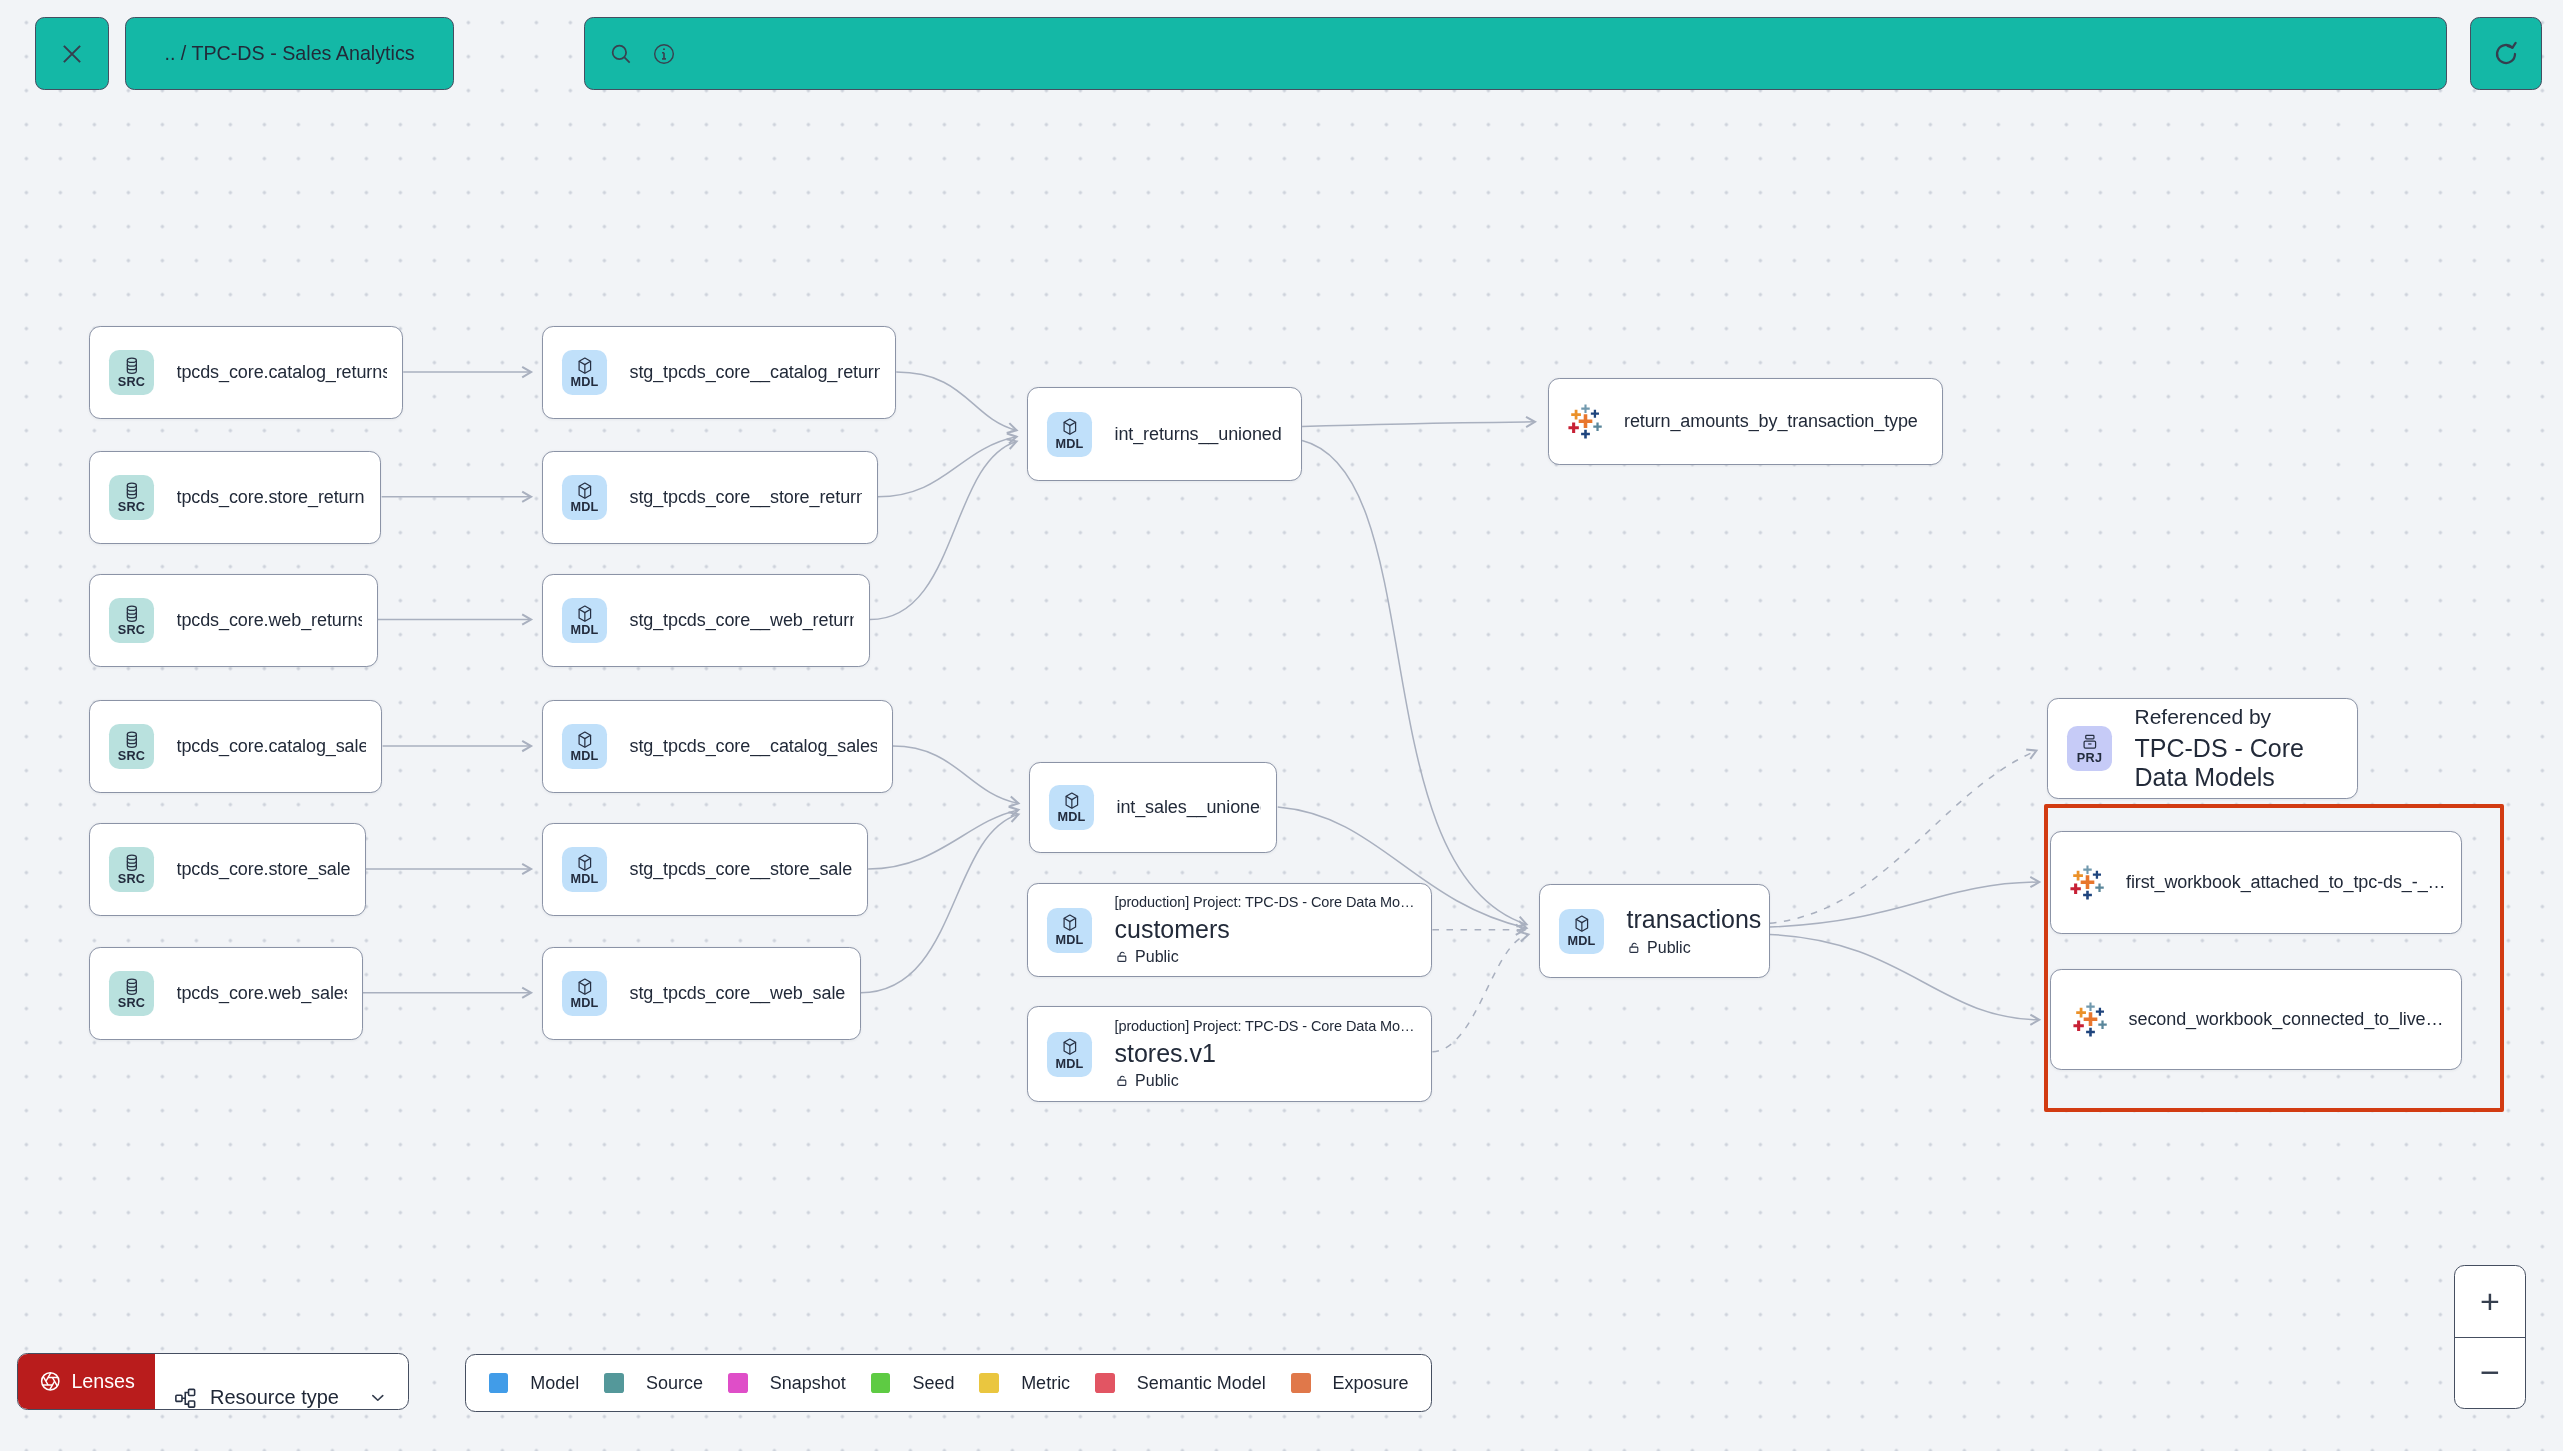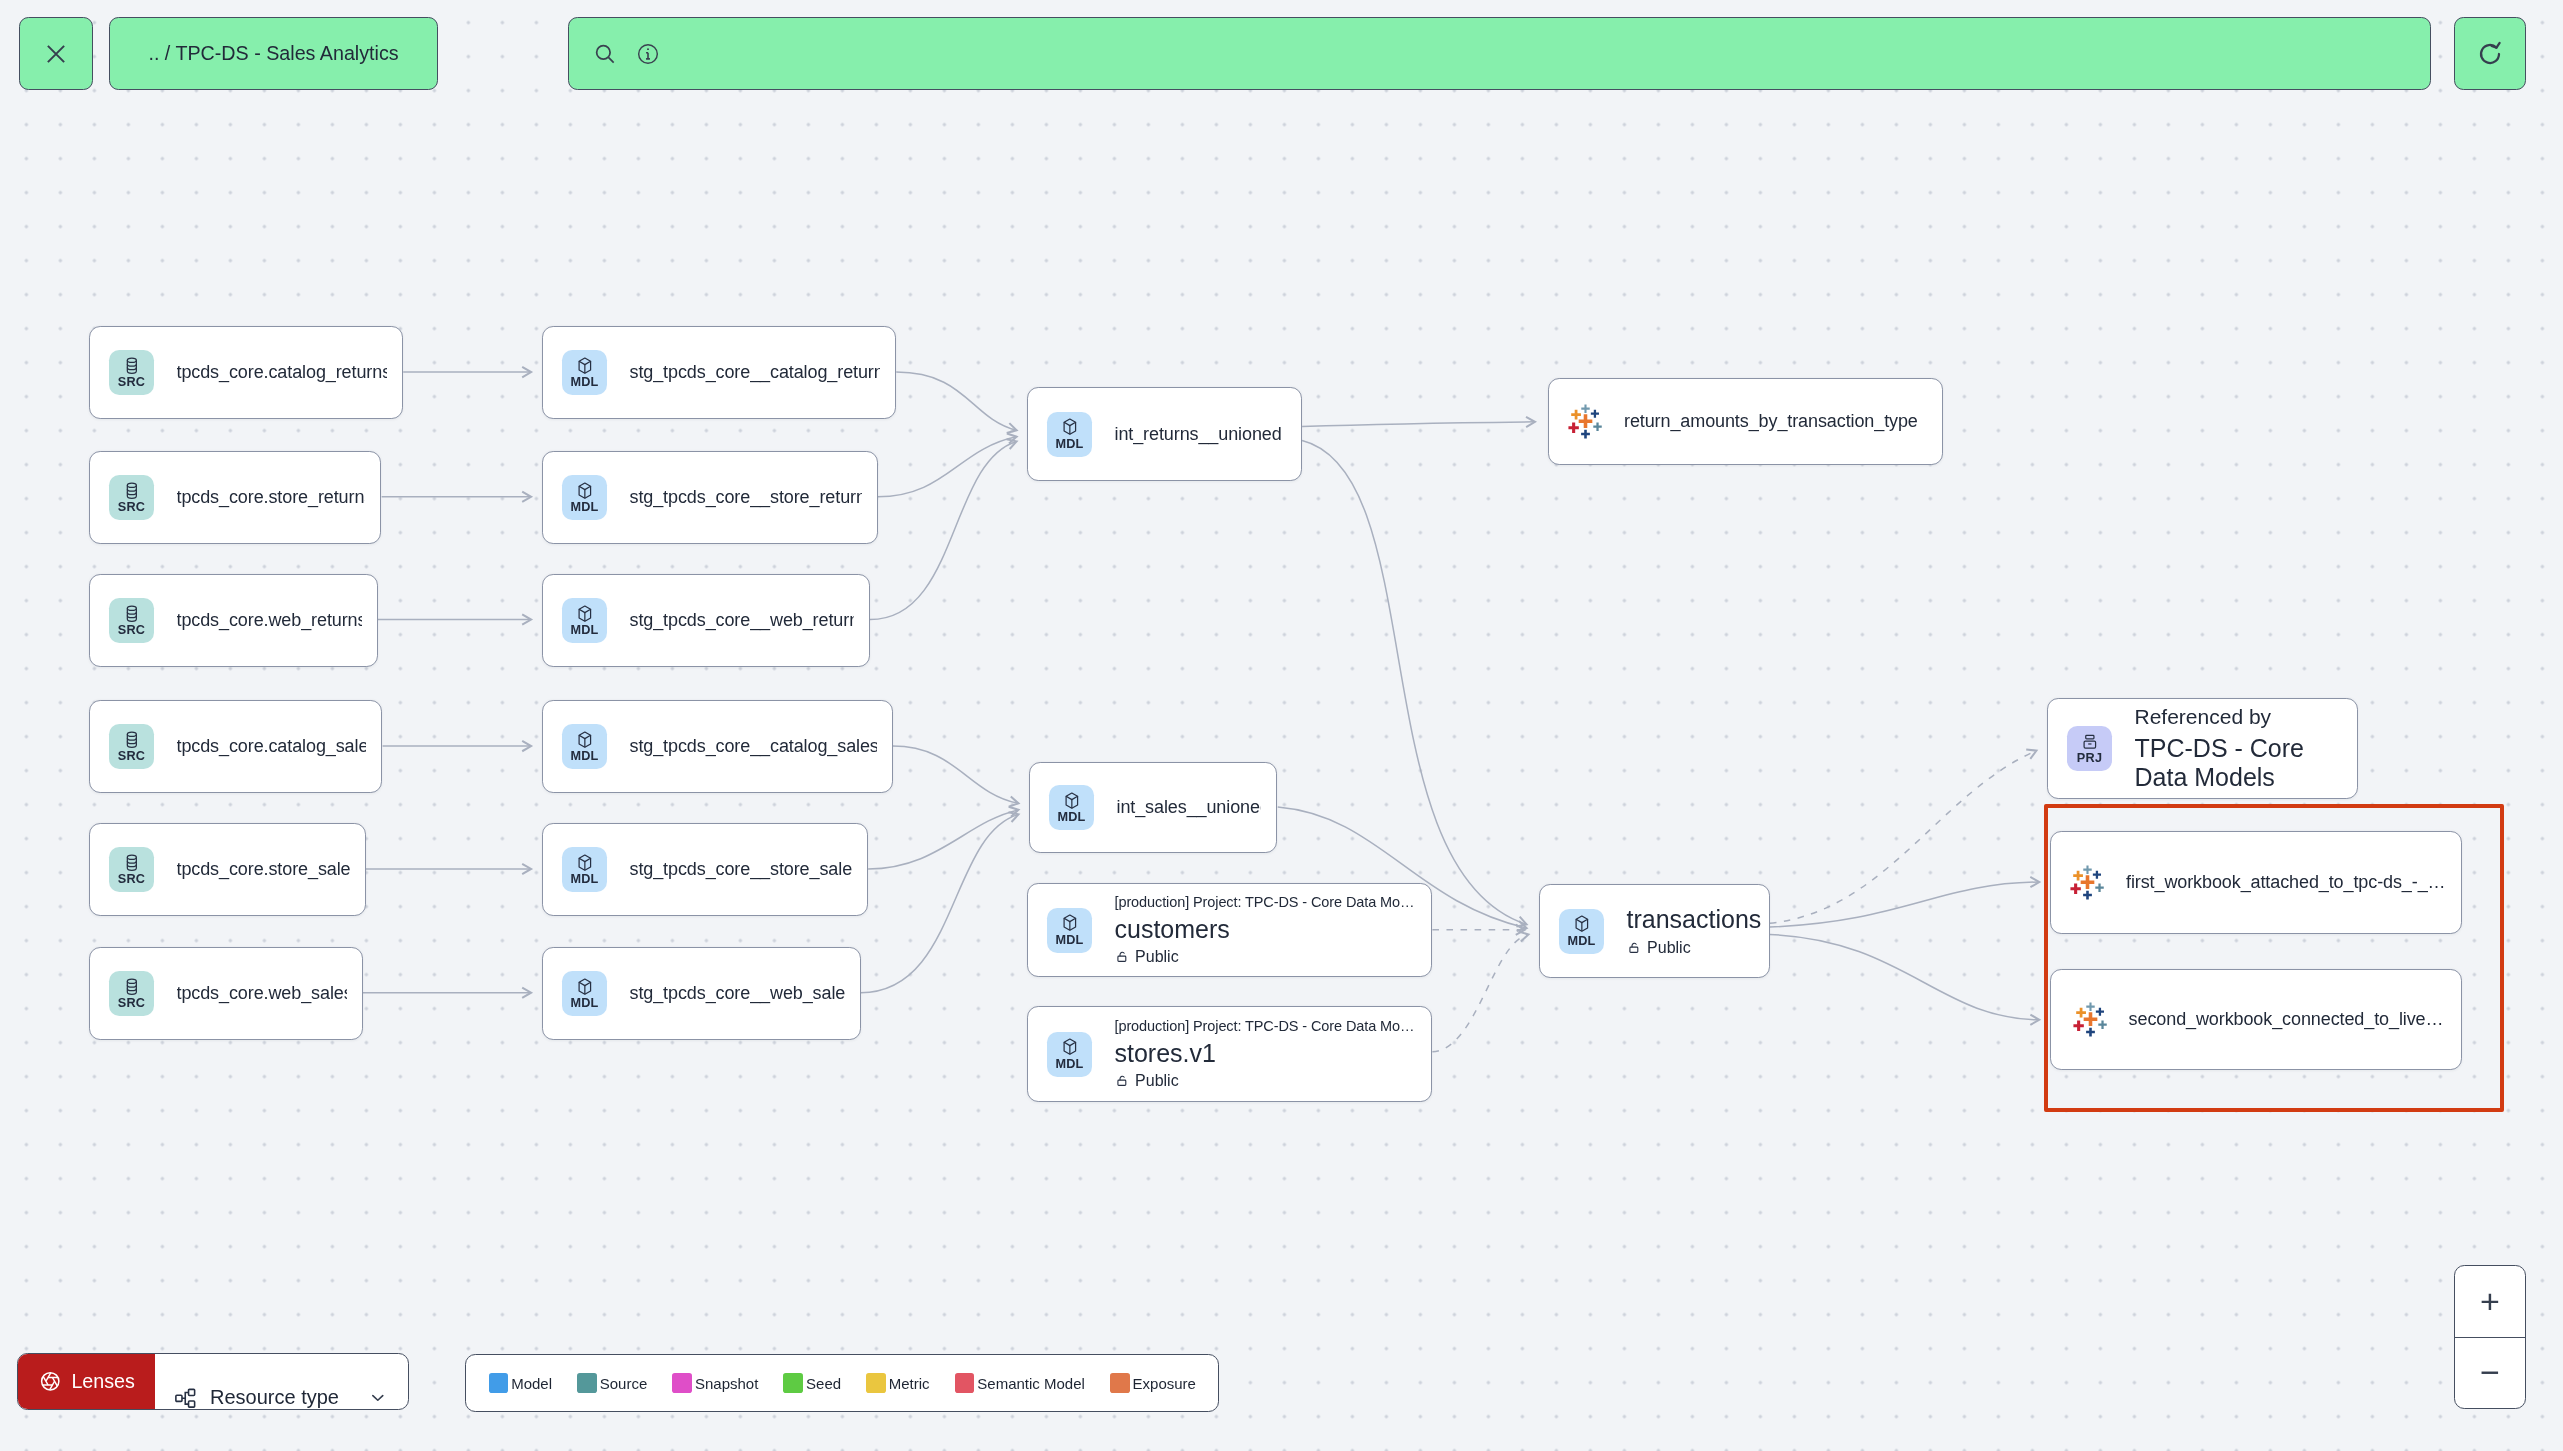--- a/index.html
+++ b/index.html
@@ -26,41 +26,41 @@
   .nlabel{font-size:18px;letter-spacing:-0.1px;white-space:nowrap;overflow:hidden;}
   .col{display:flex;flex-direction:column;gap:4.7px;min-width:0}
   .proj{font-size:14.5px;white-space:nowrap;overflow:hidden;letter-spacing:-0.1px}
   .nname{font-size:25px;font-weight:400}
   .ntitle{font-size:21px}
   .access{display:flex;align-items:center;gap:6.6px;font-size:16px}
   .ticon{flex:0 0 auto;display:flex}
   .node.exposure{gap:19px;padding-left:17px}
   #highlight{position:absolute;border-radius:1.9px;pointer-events:none}
   
-  .tbtn{position:absolute;background:#86efac;border:1.9px solid #454e60;border-radius:9.4px;
-    display:flex;align-items:center;justify-content:center;box-sizing:border-box;cursor:pointer;}
+  .tbtn{position:absolute;background:#14b8a6;border:1.9px solid #454e60;border-radius:9.4px;
+    display:flex;align-items:center;justify-content:center;box-sizing:border-box;cursor:pointer;margin-left:16px;}
   #close-btn{left:19px;top:17px;width:74px;height:73px;}
   #breadcrumb{left:109px;top:17px;width:329px;height:73px;font-size:19.7px;white-space:nowrap;}
   #searchbar{left:568px;top:17px;width:1863px;height:73px;justify-content:flex-start;
     padding:0 22.5px;gap:17px;cursor:text;}
   #searchbar input{border:none;outline:none;flex:1;font-size:20.6px;color:#1c2431;
     background:transparent;font-family:inherit;}
   #refresh-btn{left:2454px;top:17px;width:72px;height:73px;}
   
   #lens-combo{position:absolute;left:17px;top:1353px;height:57px;display:flex;
     border:1.9px solid #454e60;border-radius:10.3px;overflow:hidden;background:#fff;box-sizing:border-box;}
   .lens-seg{background:#b91c1c;color:#fff;display:flex;align-items:center;gap:10.3px;
     padding:0 20.6px;font-size:19.7px;cursor:pointer;}
   .rt-seg{display:flex;align-items:flex-end;gap:13px;padding:0 19px;font-size:20px;
     color:#202837;cursor:pointer;}
   .rt-seg .chev{margin-left:15px;display:flex}
   #legend{position:absolute;left:465px;top:1354px;height:58px;box-sizing:border-box;
     background:#fff;border:1.9px solid #454e60;border-radius:10.3px;display:flex;
     align-items:center;gap:25px;padding:0 22.5px;}
-  .leg-item{display:flex;align-items:center;gap:3px;font-size:15px;color:#1e2533;}
+  .leg-item{display:flex;align-items:center;gap:22px;font-size:18px;color:#1e2533;}
   .leg-swatch{width:19.7px;height:19.7px;border-radius:2.8px;flex:0 0 auto;}
   #zoomctl{position:absolute;left:2454px;top:1265px;width:72px;height:144px;background:#fff;
     border:1.9px solid #454e60;border-radius:10.3px;box-sizing:border-box;display:flex;flex-direction:column;}
   .zbtn{flex:1;display:flex;align-items:center;justify-content:center;font-size:34px;
     color:#353e4e;cursor:pointer;}
   .zbtn + .zbtn{border-top:1.9px solid #454e60;}
 </style>
 </head>
 <body>
 

